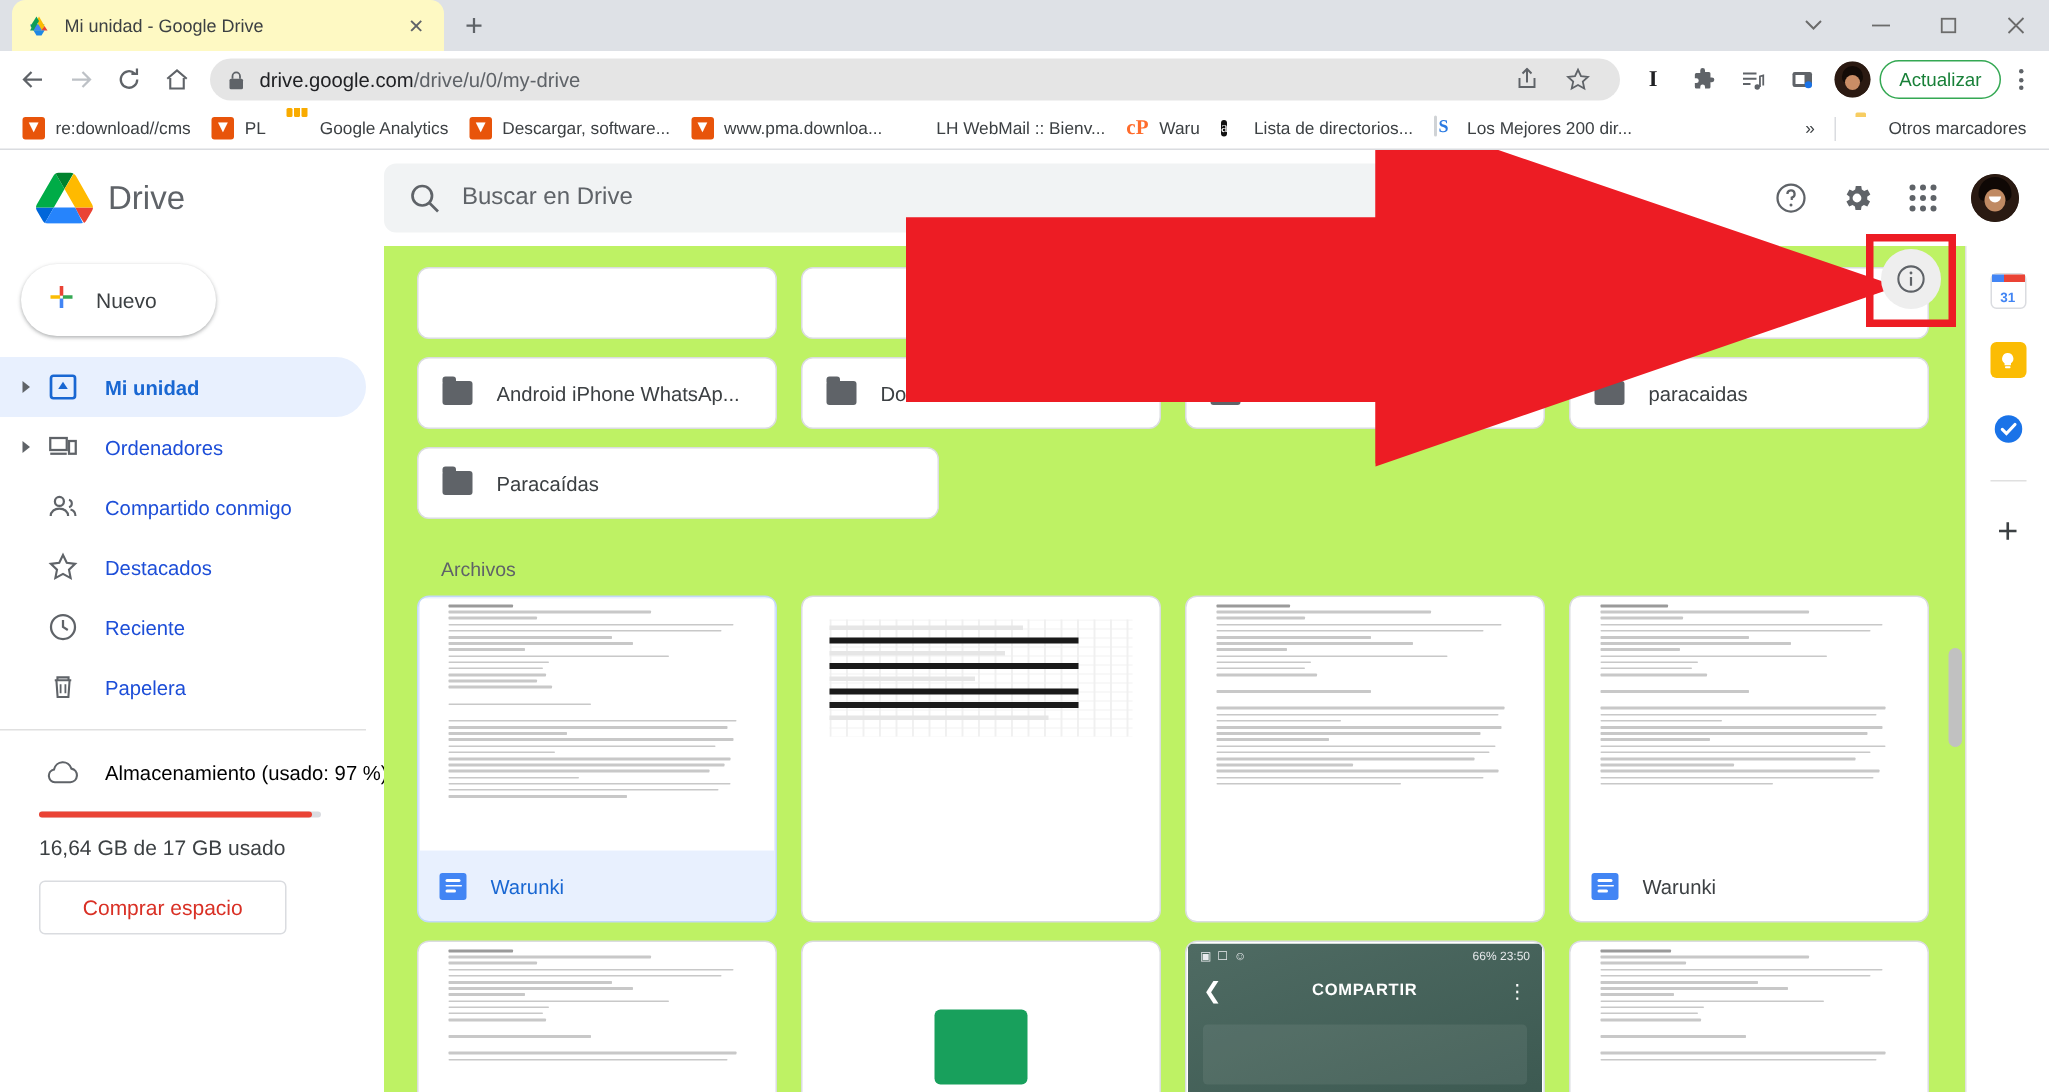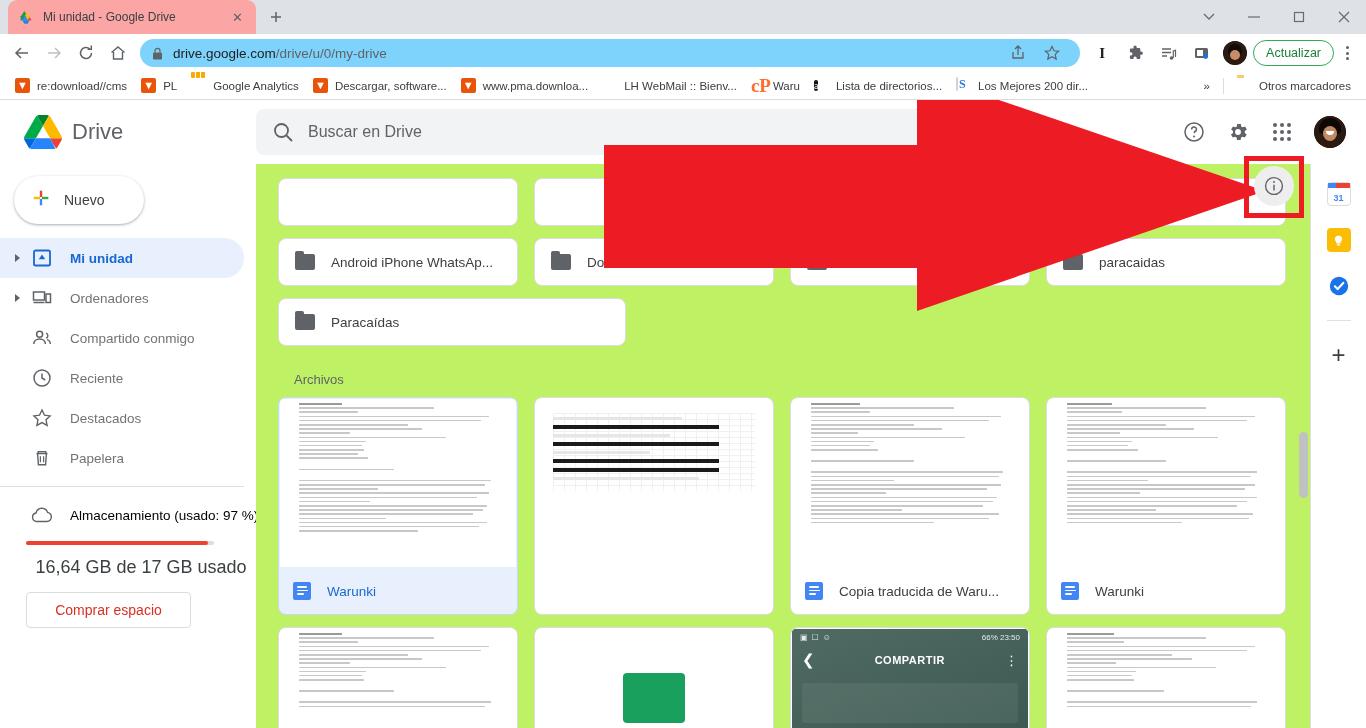--- a/index.html
+++ b/index.html
@@ -11,21 +11,21 @@
   }
 
   
   .browser { width: 1366px; height: 728px; position: relative; }
 
   .tabstrip {
     height: 34px; background: #dee1e6; position: relative;
     display: flex; align-items: flex-end; padding-left: 8px;
   }
   .tab {
-    width: 248px; height: 34px; background: #fca5a5;
+    width: 288px; height: 34px; background: #fef9c3;
     border-radius: 9px 9px 0 0; display: flex; align-items: center;
     padding: 0 10px; position: relative;
   }
   .tab-favicon { width: 16px; height: 16px; flex: 0 0 16px; margin-right: 9px; }
   .tab-title {
     font-size: 12px; color: #3c4043; white-space: nowrap;
     overflow: hidden; text-overflow: ellipsis; flex: 1;
   }
   .tab-close {
     width: 17px; height: 17px; flex: 0 0 17px; display: flex;
@@ -49,21 +49,21 @@
   .toolbar {
     height: 38px; background: #fff; display: flex; align-items: center;
     padding: 0 6px; gap: 0;
   }
   .tb-btn {
     width: 32px; height: 32px; display: flex; align-items: center;
     justify-content: center; border-radius: 50%; color: #5f6368; flex: 0 0 32px;
   }
   .tb-btn.disabled { color: #bdc1c6; }
   .omnibox {
-    flex: 1; height: 28px; background: #7dd3fc; border-radius: 14px;
+    flex: 1; height: 28px; background: #e5e5e5; border-radius: 14px;
     display: flex; align-items: center; padding: 0 12px; margin: 0 6px;
     min-width: 0;
   }
   .omnibox-lock { margin-right: 10px; display: flex; align-items: center; color: #5f6368; }
   .omnibox-url { font-size: 13.5px; color: #202124; white-space: nowrap; }
   .omnibox-url .dim { color: #5f6368; }
   .omni-actions { display: flex; align-items: center; gap: 2px; margin-left: auto; }
   .ext-icons { display: flex; align-items: center; gap: 1px; }
   .avatar-chrome {
     width: 24px; height: 24px; border-radius: 50%; margin: 0 6px;
@@ -96,21 +96,21 @@
   
   .fav-fire {
     width: 15px; height: 15px; background: #e8540a; border-radius: 2px;
     display: flex; align-items: center; justify-content: center;
     color: #fff; font-size: 11px; line-height: 1;
   }
   .fav-ga { width: 15px; height: 15px; position: relative; }
   .fav-ga i { position: absolute; bottom: 0; width: 3.5px; background: #f9ab00; border-radius: 1px; display:block;}
   .fav-lh { width: 15px; height: 15px; border-radius: 50%;
     background: linear-gradient(135deg,#e8eaed 45%, #4a5a8a 45%); }
-  .fav-cp { width: 15px; height: 15px; color: #ff6c2c; font-size: 19px;
+  .fav-cp { width: 15px; height: 15px; color: #ff6c2c; font-size: 14px;
     font-weight: bold; line-height: 15px; text-align: center; font-family: "Liberation Serif", serif;}
   .fav-amz { width: 14px; height: 15px; background: #111; border-radius: 2px;
     color: #fff; font-size: 10px; text-align: center; line-height: 15px;
     font-family: "Liberation Serif", serif; }
   .fav-s { width: 15px; height: 15px; background: #fff; border: 1px solid #d0d3d6;
     border-radius: 2px; position: relative; }
   .fav-s b { position: absolute; left: 2px; top: -1px; color: #2a7ae2; font-size: 12px;
     font-family: "Liberation Serif", serif; }
   .fav-folder { width: 15px; height: 13px; background: #f7cd62; border-radius: 1px 2px 2px 2px; position: relative; }
   .fav-folder:before { content:''; position:absolute; top:-2.5px; left:0; width:7px; height:3px;
@@ -153,39 +153,39 @@
   
   .sidebar { width: 256px; flex: 0 0 256px; padding-top: 2px; }
   .new-btn {
     width: 130px; height: 48px; border-radius: 24px; background: #fff;
     box-shadow: 0 1px 3px rgba(60,64,67,.3), 0 1px 2px rgba(60,64,67,.15);
     display: flex; align-items: center; padding-left: 16px; margin: 10px 0 14px 14px;
   }
   .new-btn-label { font-size: 14px; color: #3c4043; margin-left: 12px; }
   .nav-item {
     height: 40px; display: flex; align-items: center; padding-left: 8px;
-    border-radius: 0 20px 20px 0; margin-right: 12px; color: #737373; font-size: 13.5px;
+    border-radius: 0 20px 20px 0; margin-right: 12px; color: #1d4ed8; font-size: 13.5px;
   }
   .nav-item.active { background: #e8f0fe; color: #1967d2; font-weight: bold; }
   .nav-caret { width: 18px; flex: 0 0 18px; display: flex; align-items: center; justify-content: center; }
   .nav-caret span {
     width: 0; height: 0; border-left: 5px solid #5f6368;
     border-top: 4px solid transparent; border-bottom: 4px solid transparent; display: block;
   }
   .nav-icon {
     width: 24px; height: 24px; flex: 0 0 24px; display: flex;
     align-items: center; justify-content: center; margin-left: 4px; color: #5f6368;
   }
   .nav-item.active .nav-icon { color: #1967d2; }
   .nav-label { margin-left: 16px; white-space: nowrap; }
   .nav-divider { height: 1px; background: #e0e0e0; margin: 8px 12px 8px 0; }
   .storage-row { height: 40px; display: flex; align-items: center; padding-left: 8px; }
   .storage-bar-wrap { margin: 6px 0 0 26px; width: 188px; height: 4px; background: #dadce0; border-radius: 2px; }
   .storage-bar { height: 4px; background: #ea4335; border-radius: 2px; }
-  .storage-text { font-size: 18px; color: #3c4043; margin: 12px 0 0 26px; text-align: center; }
+  .storage-text { font-size: 14px; color: #3c4043; margin: 12px 0 0 26px; }
   .buy-btn {
     margin: 14px 0 0 26px; width: 165px; height: 36px; border: 1px solid #dadce0;
     border-radius: 4px; display: flex; align-items: center; justify-content: center;
     color: #d93025; font-size: 14px;
   }
 
   
   .main { flex: 1; position: relative; overflow: hidden; background: #bef264; }
   .breadcrumb-bar { height: 50px; display: flex; align-items: center; padding: 0 24px; }
   .breadcrumb { font-size: 18px; color: #5f6368; display: flex; align-items: center; }
@@ -597,35 +597,35 @@
                 <path d="M14 5.2a2.6 2.6 0 0 1 0 5M15 11.6c2 .5 3.3 2 3.3 4.4" stroke="#5f6368" stroke-width="1.4" fill="none"></path>
               </svg>
           </span>
           <span class="nav-label">Compartido conmigo</span>
         </div>
 
         <div class="nav-item">
           <span class="nav-caret"></span>
           <span class="nav-icon">
             <svg width="20" height="20" viewBox="0 0 20 20">
+                <path d="M10 2l2.5 5.2 5.6.7-4.1 3.9 1.1 5.6L10 14.6 4.9 17.4 6 11.8 1.9 7.9l5.6-.7z" stroke="#5f6368" stroke-width="1.4" fill="none"></path>
+              </svg>
+          </span>
+          <span class="nav-label">Destacados</span>
+        </div>
+
+        <div class="nav-item">
+          <span class="nav-caret"></span>
+          <span class="nav-icon">
+            <svg width="20" height="20" viewBox="0 0 20 20">
                 <circle cx="10" cy="10" r="8" stroke="#5f6368" stroke-width="1.5" fill="none"></circle>
                 <path d="M10 5.4V10l3.2 2" stroke="#5f6368" stroke-width="1.5" fill="none"></path>
               </svg>
           </span>
           <span class="nav-label">Reciente</span>
-        </div>
-
-        <div class="nav-item">
-          <span class="nav-caret"></span>
-          <span class="nav-icon">
-            <svg width="20" height="20" viewBox="0 0 20 20">
-                <path d="M10 2l2.5 5.2 5.6.7-4.1 3.9 1.1 5.6L10 14.6 4.9 17.4 6 11.8 1.9 7.9l5.6-.7z" stroke="#5f6368" stroke-width="1.4" fill="none"></path>
-              </svg>
-          </span>
-          <span class="nav-label">Destacados</span>
         </div>
 
         <div class="nav-item">
           <span class="nav-caret"></span>
           <span class="nav-icon">
             <svg width="20" height="20" viewBox="0 0 20 20">
                 <path d="M4.5 5.5h11M6.3 5.5V3.6h7.4v1.9M5.6 5.5l.8 11.2h7.2l.8-11.2" stroke="#5f6368" stroke-width="1.4" fill="none"></path>
                 <path d="M8.4 8.2v6M11.6 8.2v6" stroke="#5f6368" stroke-width="1.2"></path>
               </svg>
           </span>
@@ -803,28 +803,20 @@
                     <div class="ln" style="width:38%"></div>
                   <div class="ln" style="width:94%"></div>
                     <div class="ln" style="width:92%"></div>
                   <div class="ln" style="width:87%"></div>
                     <div class="ln" style="width:46%"></div>
                   <div class="ln" style="width:95%"></div>
                     <div class="ln" style="width:90%"></div>
                   <div class="ln" style="width:62%"></div>
                 </div>
               </div>
-              <div class="file-foot">
-                <span class="ic-doc">
-                    <i style="top:4px;width:10px"></i>
-                    <i style="top:7.5px;width:11px"></i>
-                    <i style="top:11px;width:7px"></i>
-                  </span>
-                <span class="file-name">Copia traducida de Waru...</span>
-              </div>
             </div>
 
             <div class="file-card">
               <div class="file-thumb">
                 <div class="doc-page">
                   <div class="ln dark" style="width:23%"></div>
                     <div class="ln" style="width:70%"></div>
                   <div class="ln" style="width:28%"></div>
                     <div class="ln" style="width:95%"></div>
                   <div class="ln" style="width:91%"></div>

